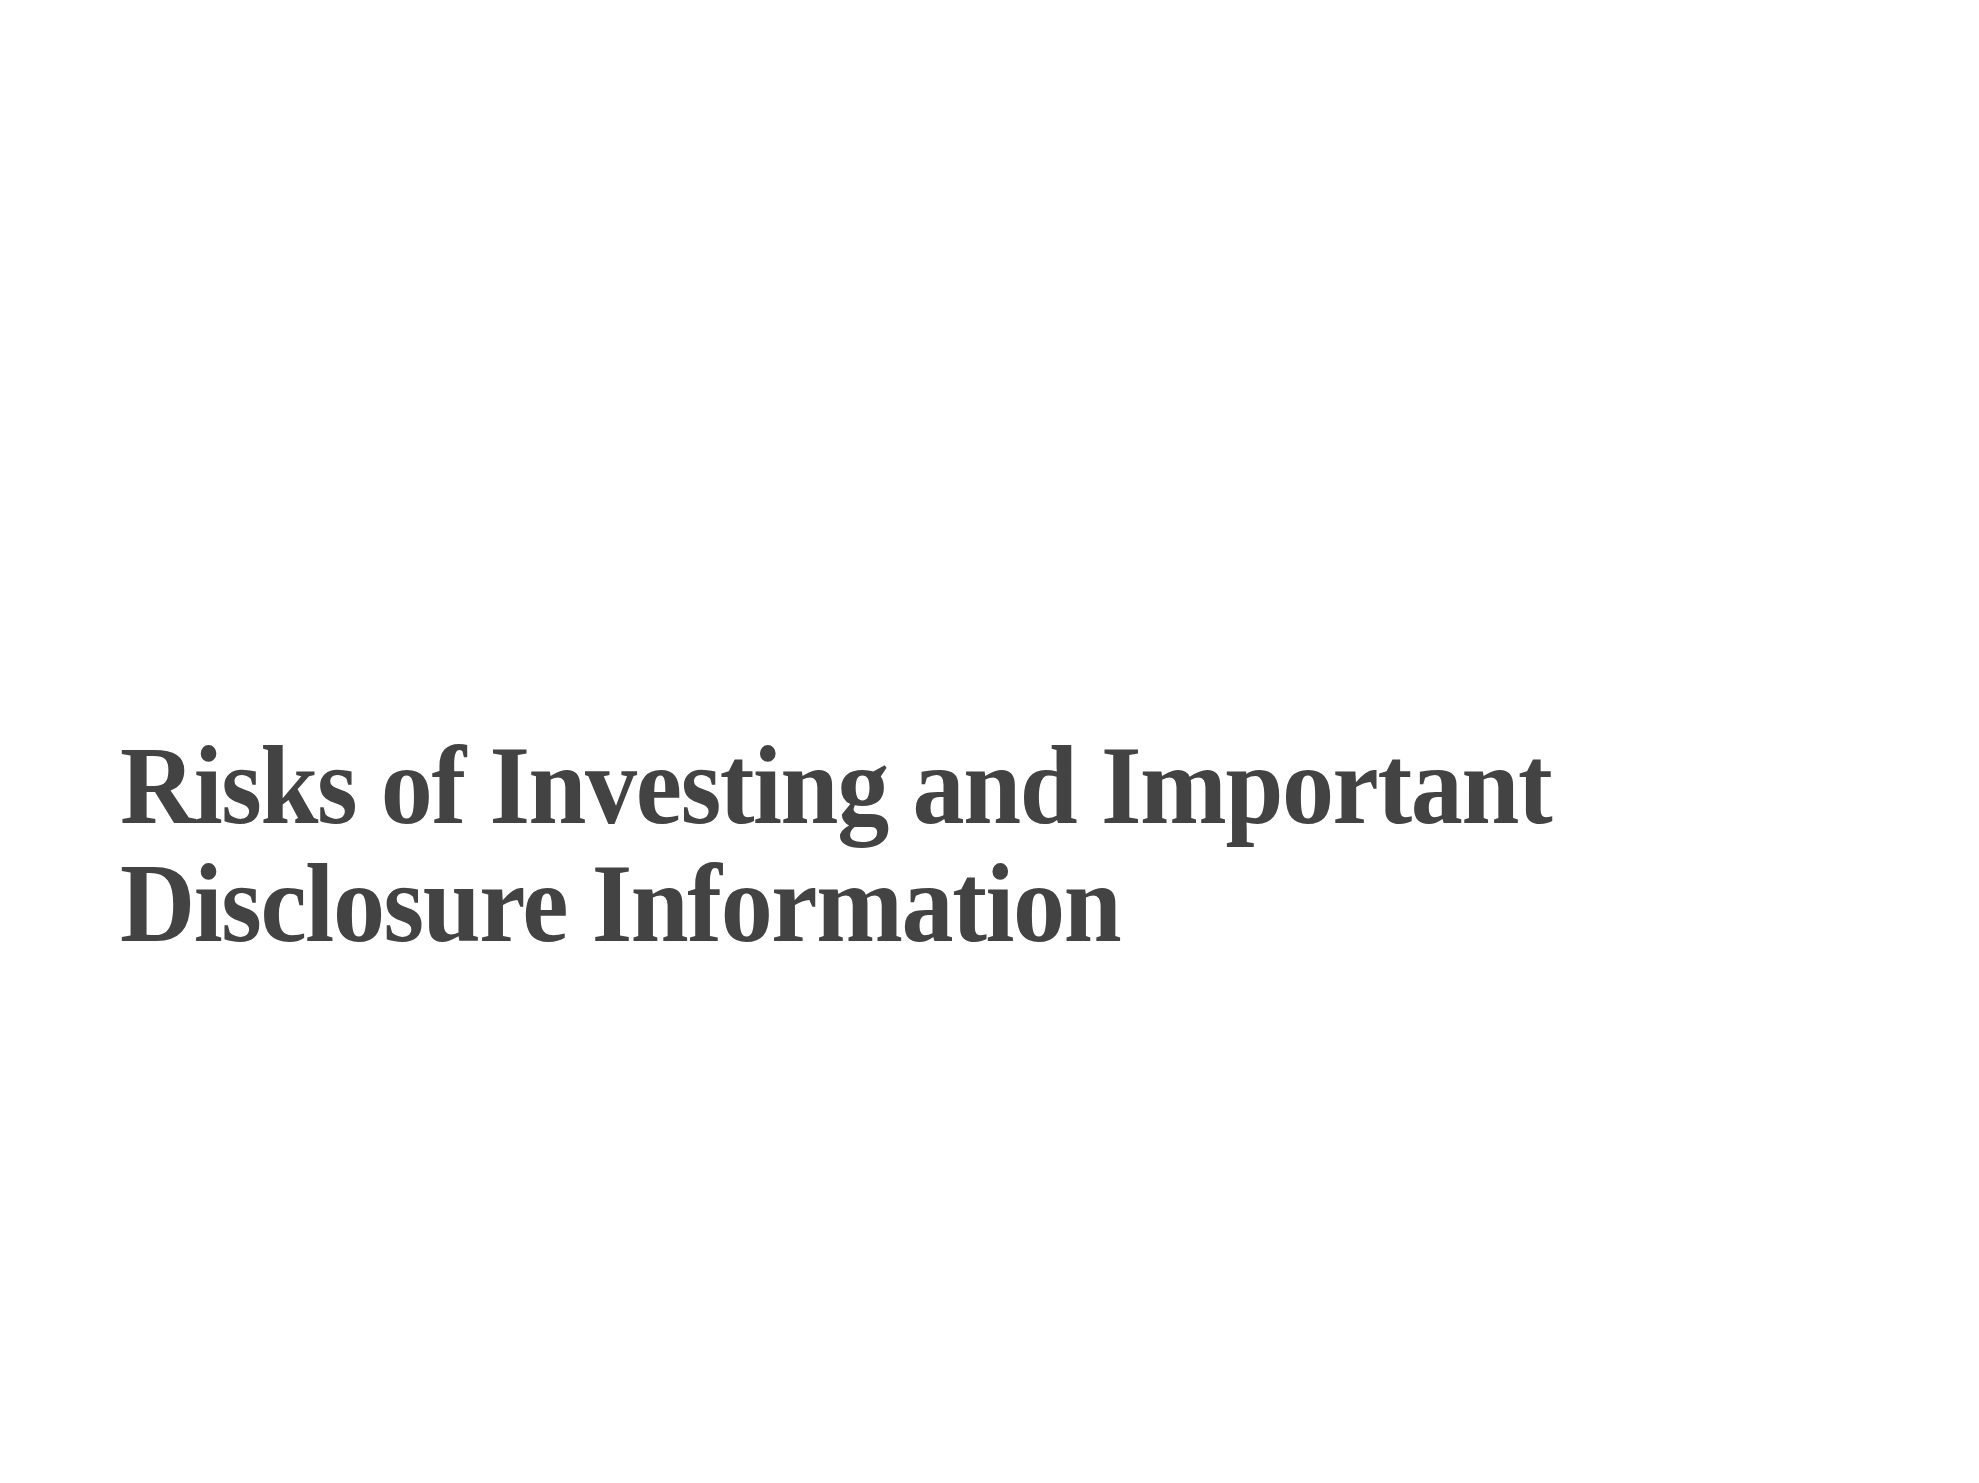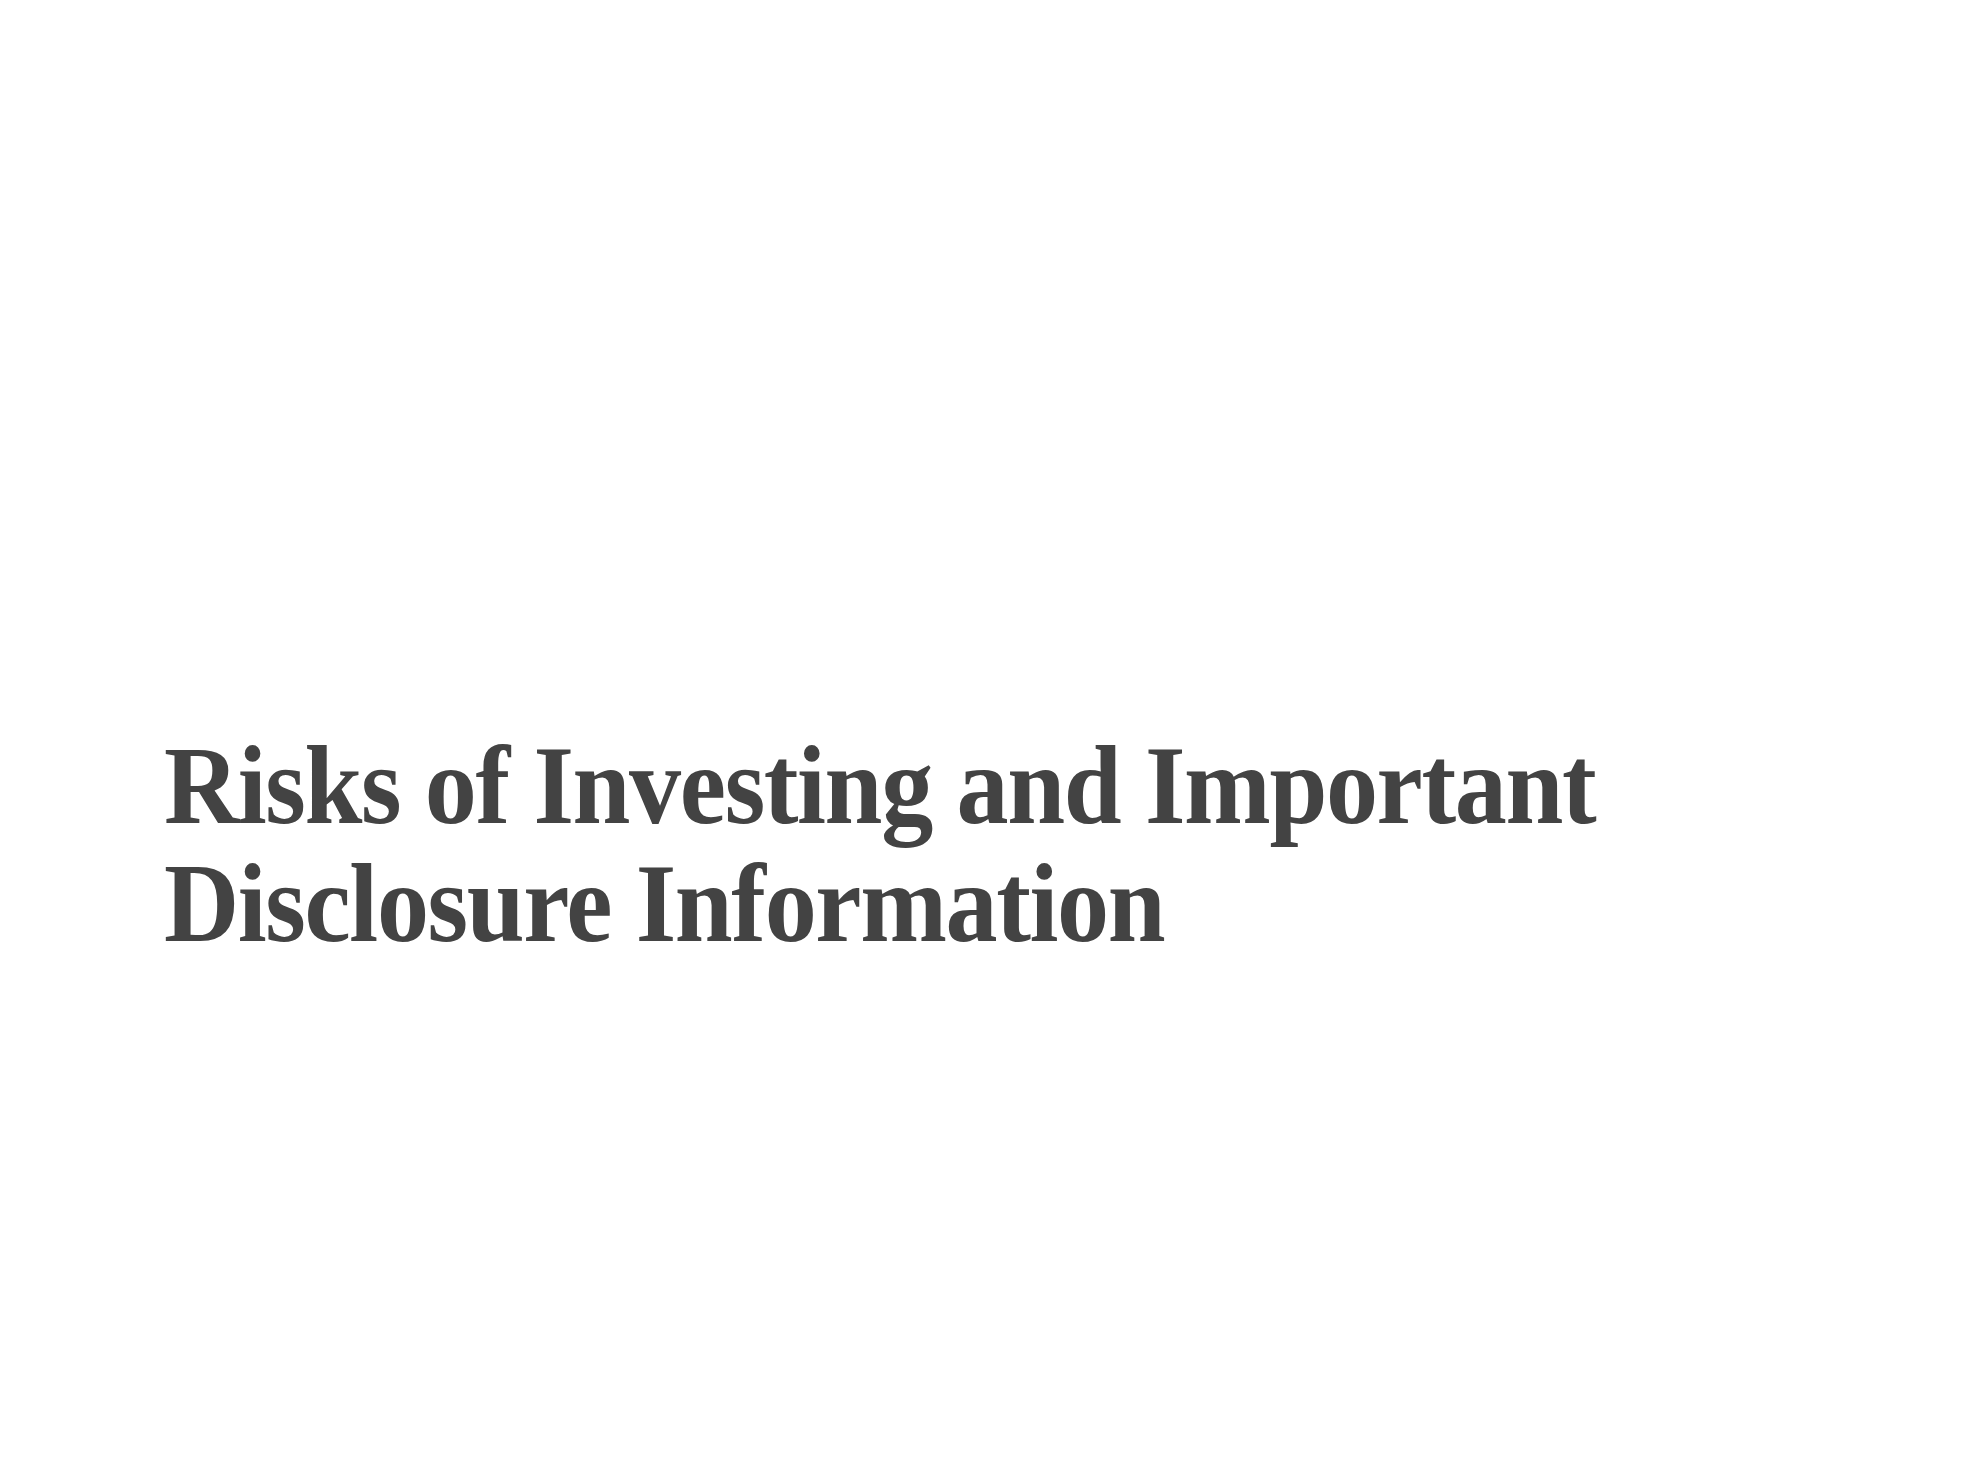--- a/index.html
+++ b/index.html
@@ -18,21 +18,20 @@
     background: #ffffff;
     overflow: hidden;
   }
 
   
   .title-block {
     position: absolute;
     left: 120px;
     top: 726px;
     width: 1700px;
-    margin-left: 44px;
   }
   .title-line {
     font-family: "Liberation Serif", "DejaVu Serif", serif;
     font-weight: bold;
     font-size: 112px;
     line-height: 118px;
     letter-spacing: -1.5px;
     color: #434343;
     white-space: nowrap;
     transform: scaleX(0.93);

